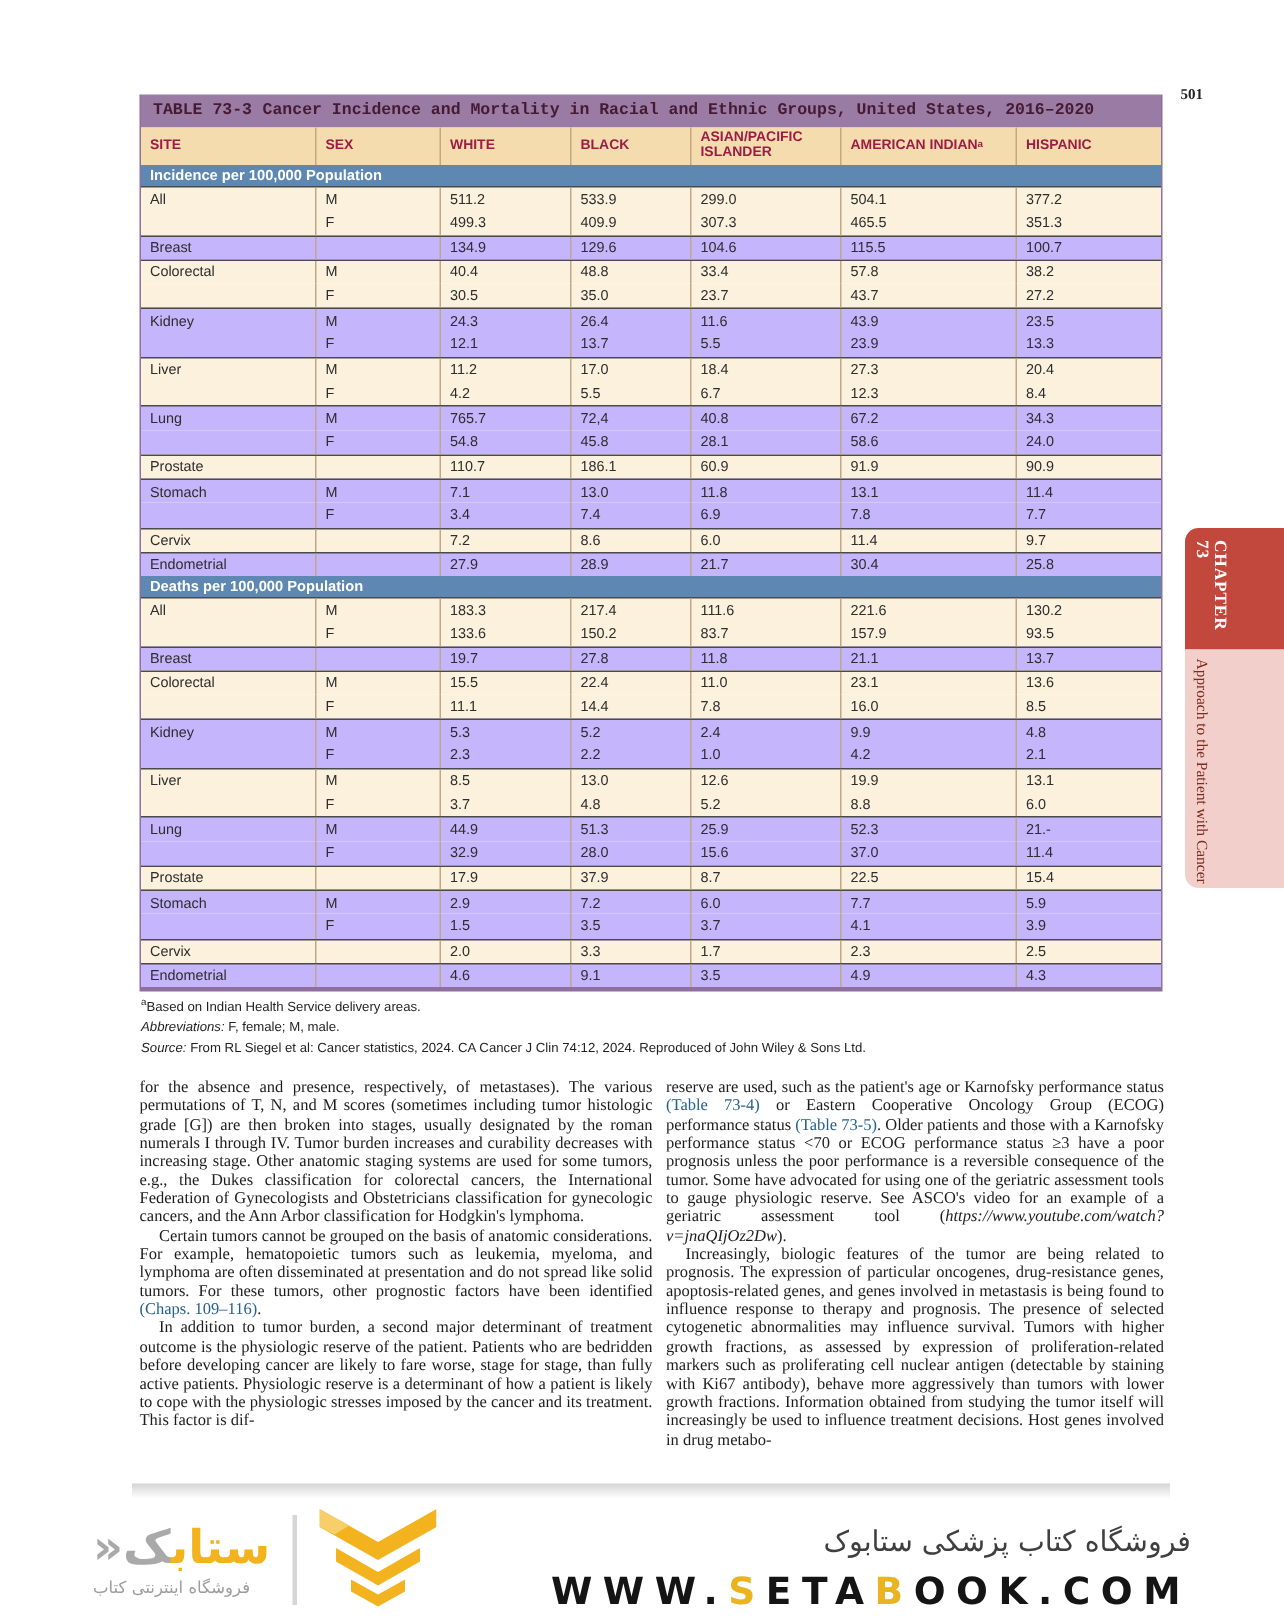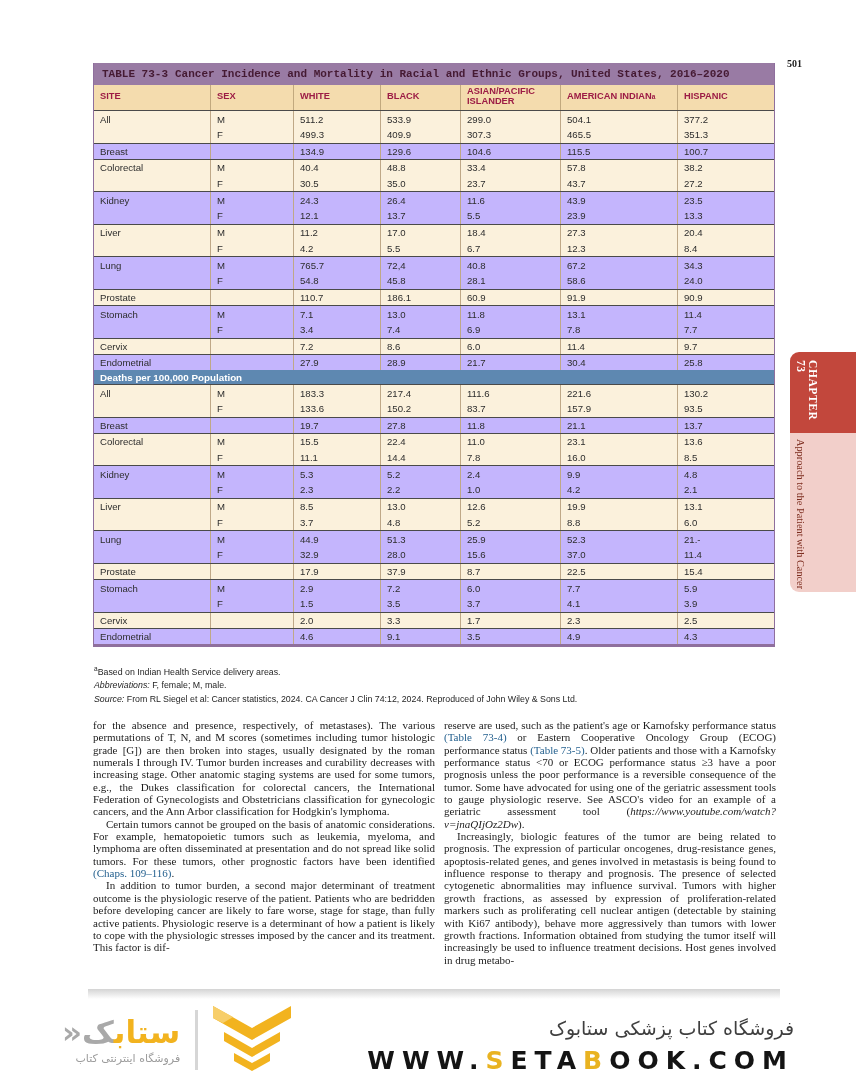--- a/index.html
+++ b/index.html
@@ -45,21 +45,21 @@
   
   .chapter-tab{position:absolute;right:0;top:352px;width:66px;height:240px;border-radius:9px 0 0 9px;overflow:hidden}
   .tab-red{height:81px;background:#c2473c;display:flex;justify-content:flex-start;padding-left:5px}
   .tab-red span{writing-mode:vertical-rl;font-family:"Liberation Serif",serif;font-weight:bold;font-size:11.5px;color:#ffffff;letter-spacing:.6px;margin-top:8px}
   .tab-pink{height:159px;background:#f2cfca;display:flex;justify-content:flex-start;padding-left:5px}
   .tab-pink span{writing-mode:vertical-rl;font-family:"Liberation Serif",serif;font-size:10.3px;color:#7c2c1e;margin-top:6px}
 
   
   .footer{position:absolute;left:0;top:1000px;width:856px;height:80px;background:#ffffff}
   .logo{position:absolute;left:62px;top:6px;display:flex;align-items:center}
-  .logo-wordblock{display:flex;flex-direction:column;align-items:flex-end}
+  .logo-wordblock{display:flex;flex-direction:column;align-items:flex-start}
   .logo-word{direction:rtl;font-family:"DejaVu Sans",sans-serif;font-weight:bold;font-size:31px;line-height:34px;white-space:nowrap}
   .logo-word .y{color:#f2b31f}
   .logo-word .g{color:#a9a9a9}
   .logo-sub{direction:rtl;font-family:"DejaVu Sans",sans-serif;font-size:11px;color:#9c9c9c;margin-top:3px}
   .logo-divider{width:3px;height:60px;background:#d6d6d6;margin:0 15px}
   .wm{position:absolute;right:62px;top:17px;text-align:right}
   .wm-fa{direction:rtl;font-family:"DejaVu Sans",sans-serif;font-size:19px;color:#3f3f3f}
   .wm-url{margin-top:7px;font-family:"DejaVu Sans",sans-serif;font-weight:bold;font-size:25px;letter-spacing:7px;color:#141414;white-space:nowrap}
   .wm-url .gold{color:#e9b321}
 </style>
@@ -90,20 +90,21 @@
       </div>
       <div class="hcell">
         <span>AMERICAN INDIAN</span>
         <sup>a</sup>
       </div>
       <div class="hcell">
         <span>HISPANIC</span>
       </div>
     </div>
   <div>
+      <div class="section-bar">Incidence per 100,000 Population</div>
       <div class="trow shade gstart">
         <div class="tcell">All</div>
         <div class="tcell">M</div>
         <div class="tcell">511.2</div>
         <div class="tcell">533.9</div>
         <div class="tcell">299.0</div>
         <div class="tcell">504.1</div>
         <div class="tcell">377.2</div>
       </div>
       <div class="trow shade">

